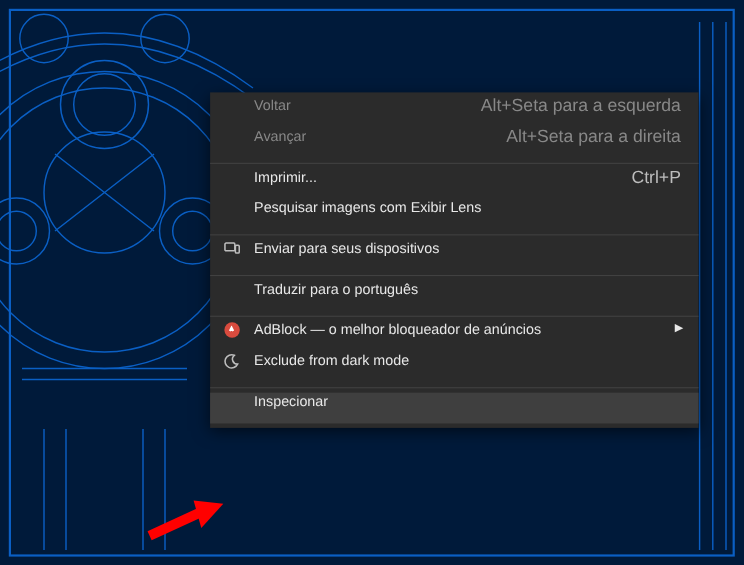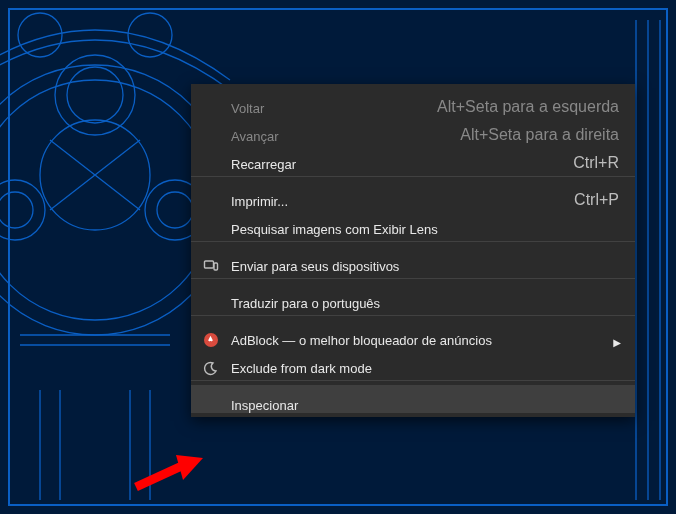--- a/index.html
+++ b/index.html
@@ -30,21 +30,21 @@
     top: 84px;
     left: 191px;
     width: 444px;
     background: #2b2b2b;
     box-shadow: 0 4px 14px rgba(0,0,0,0.6);
     color: #e8e8e8;
     padding: 4px 0;
   }
   .menu-item {
     display: flex;
-    align-items: flex-end;
+    align-items: flex-start;
     height: 28px;
     padding: 0 16px 0 40px;
     position: relative;
     cursor: default;
   }
   .menu-item.hovered {
     background: #3f3f3f;
   }
   .menu-item.disabled .label,
   .menu-item.disabled .shortcut {
@@ -126,24 +126,20 @@
 <div class="context-menu">
 
   <div class="menu-item disabled">
     <span class="label">Voltar</span>
     <span class="shortcut">Alt+Seta para a esquerda</span>
   </div>
   <div class="menu-item disabled">
     <span class="label">Avançar</span>
     <span class="shortcut">Alt+Seta para a direita</span>
   </div>
-  <div class="menu-item">
-    <span class="label">Recarregar</span>
-    <span class="shortcut">Ctrl+R</span>
-  </div>
 
   <div class="menu-sep"></div>
 
   <div class="menu-item">
     <span class="label">Imprimir...</span>
     <span class="shortcut">Ctrl+P</span>
   </div>
   <div class="menu-item">
     <span class="label">Pesquisar imagens com Exibir Lens</span>
   </div>

